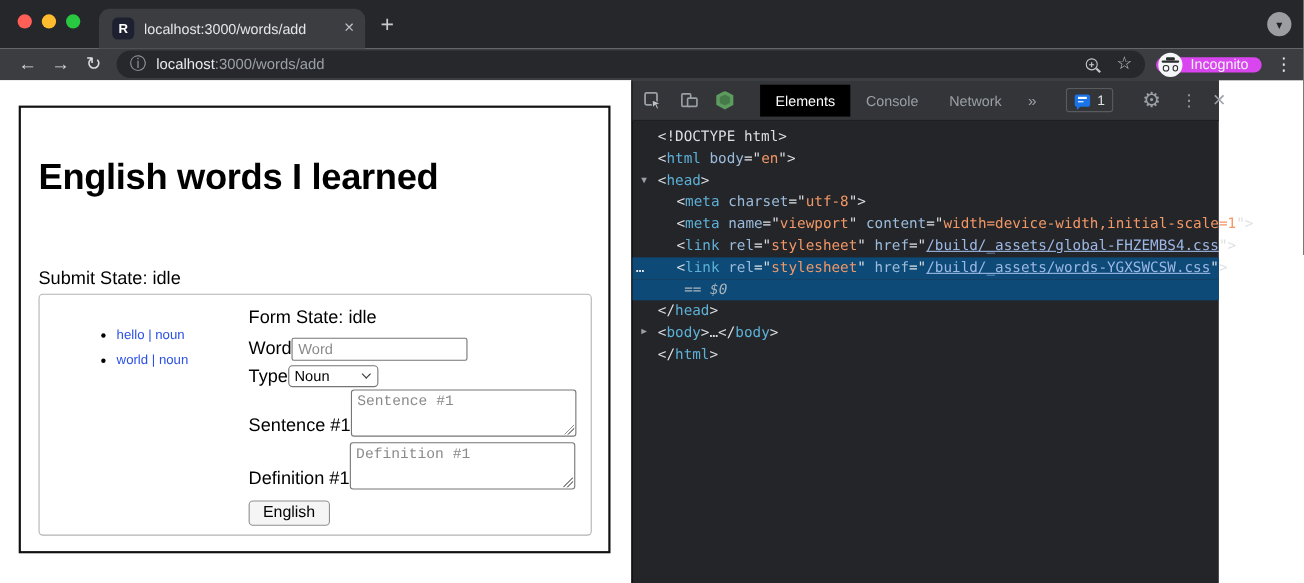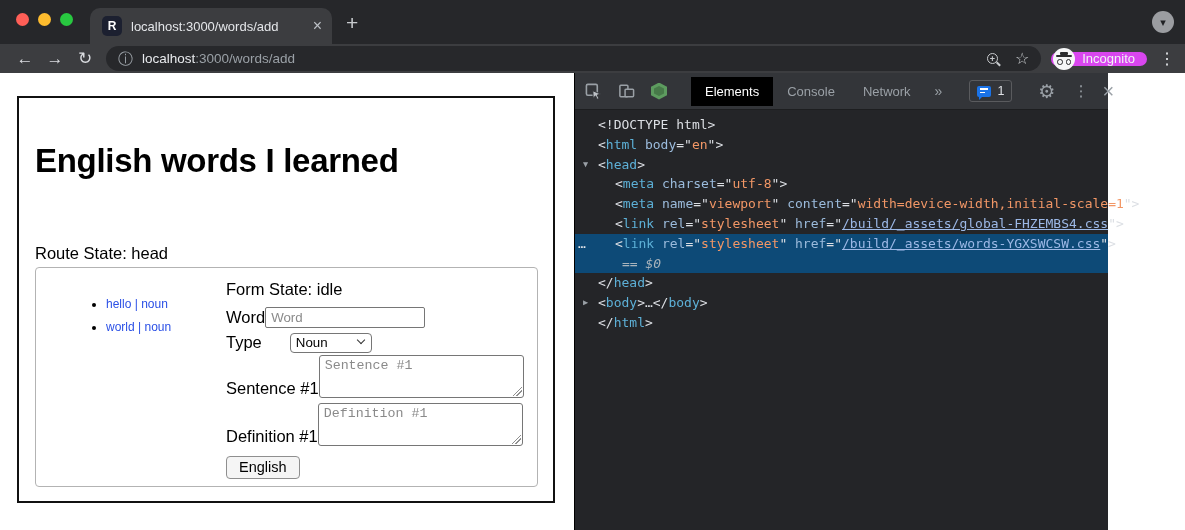--- a/index.html
+++ b/index.html
@@ -78,21 +78,21 @@
   .row-word { margin-bottom:4px; }
   .row-type { margin-bottom:2px; }
   .row-sent { margin-bottom:5px; }
   .row-def  { margin-bottom:0; }
   .txt-input { width:160px; height:21px; border:1px solid #767676; border-radius:2px;
                font-family:"Liberation Sans", sans-serif; font-size:13.3px; padding:0 5px; color:#202124; }
   .txt-input::placeholder { color:#8a8a8a; }
   .sel-wrap { position:relative; }
   .type-select { appearance:none; -webkit-appearance:none; width:82px; height:20px; background:#fff;
                  border:1px solid #767676; border-radius:4px; font-family:"Liberation Sans", sans-serif;
-                 font-size:13.3px; padding:0 20px 1px 5px; color:#000;margin-left:28px; }
+                 font-size:13.3px; padding:0 20px 1px 5px; color:#000; }
   .sel-chev { position:absolute; right:8px; top:5px; width:6px; height:6px;
               border-right:1.7px solid #333; border-bottom:1.7px solid #333; transform:rotate(45deg); pointer-events:none; }
   .ta-wrap { position:relative; }
   .ta { display:block; width:205px; height:43px; border:1px solid #767676; border-radius:3px; resize:none;
         font-family:"Liberation Mono", monospace; font-size:13.3px; padding:2px 5px; color:#202124; }
   .ta::placeholder { color:#8a8a8a; }
   .ta-wrap::after { content:''; position:absolute; right:2px; bottom:2px; width:9px; height:9px; pointer-events:none;
         background:linear-gradient(135deg, transparent 0 46%, #909090 46% 54%, transparent 54% 66%, #909090 66% 74%, transparent 74%); }
   .submit-btn { margin-top:10px; padding:2px 12px 3px; }
 
@@ -174,21 +174,21 @@
       <span class="incog-label">Incognito</span>
     </div>
     <div class="menu-dots">⋮</div>
   </div>
 
   <div class="content">
 
     <div class="page">
       <div class="page-box">
         <div class="page-h1">English words I learned</div>
-        <div class="route-state">Route State: head</div>
+        <div class="route-state">Submit State: idle</div>
         <div class="inner-box">
           <div class="left-col">
             <ul class="word-list">
                 <li><a href="#">hello | noun</a></li>
                 <li><a href="#">world | noun</a></li>
               </ul>
           </div>
           <div class="form-col">
             <div class="fs-state">Form State: idle</div>
             <div class="frow row-word">

